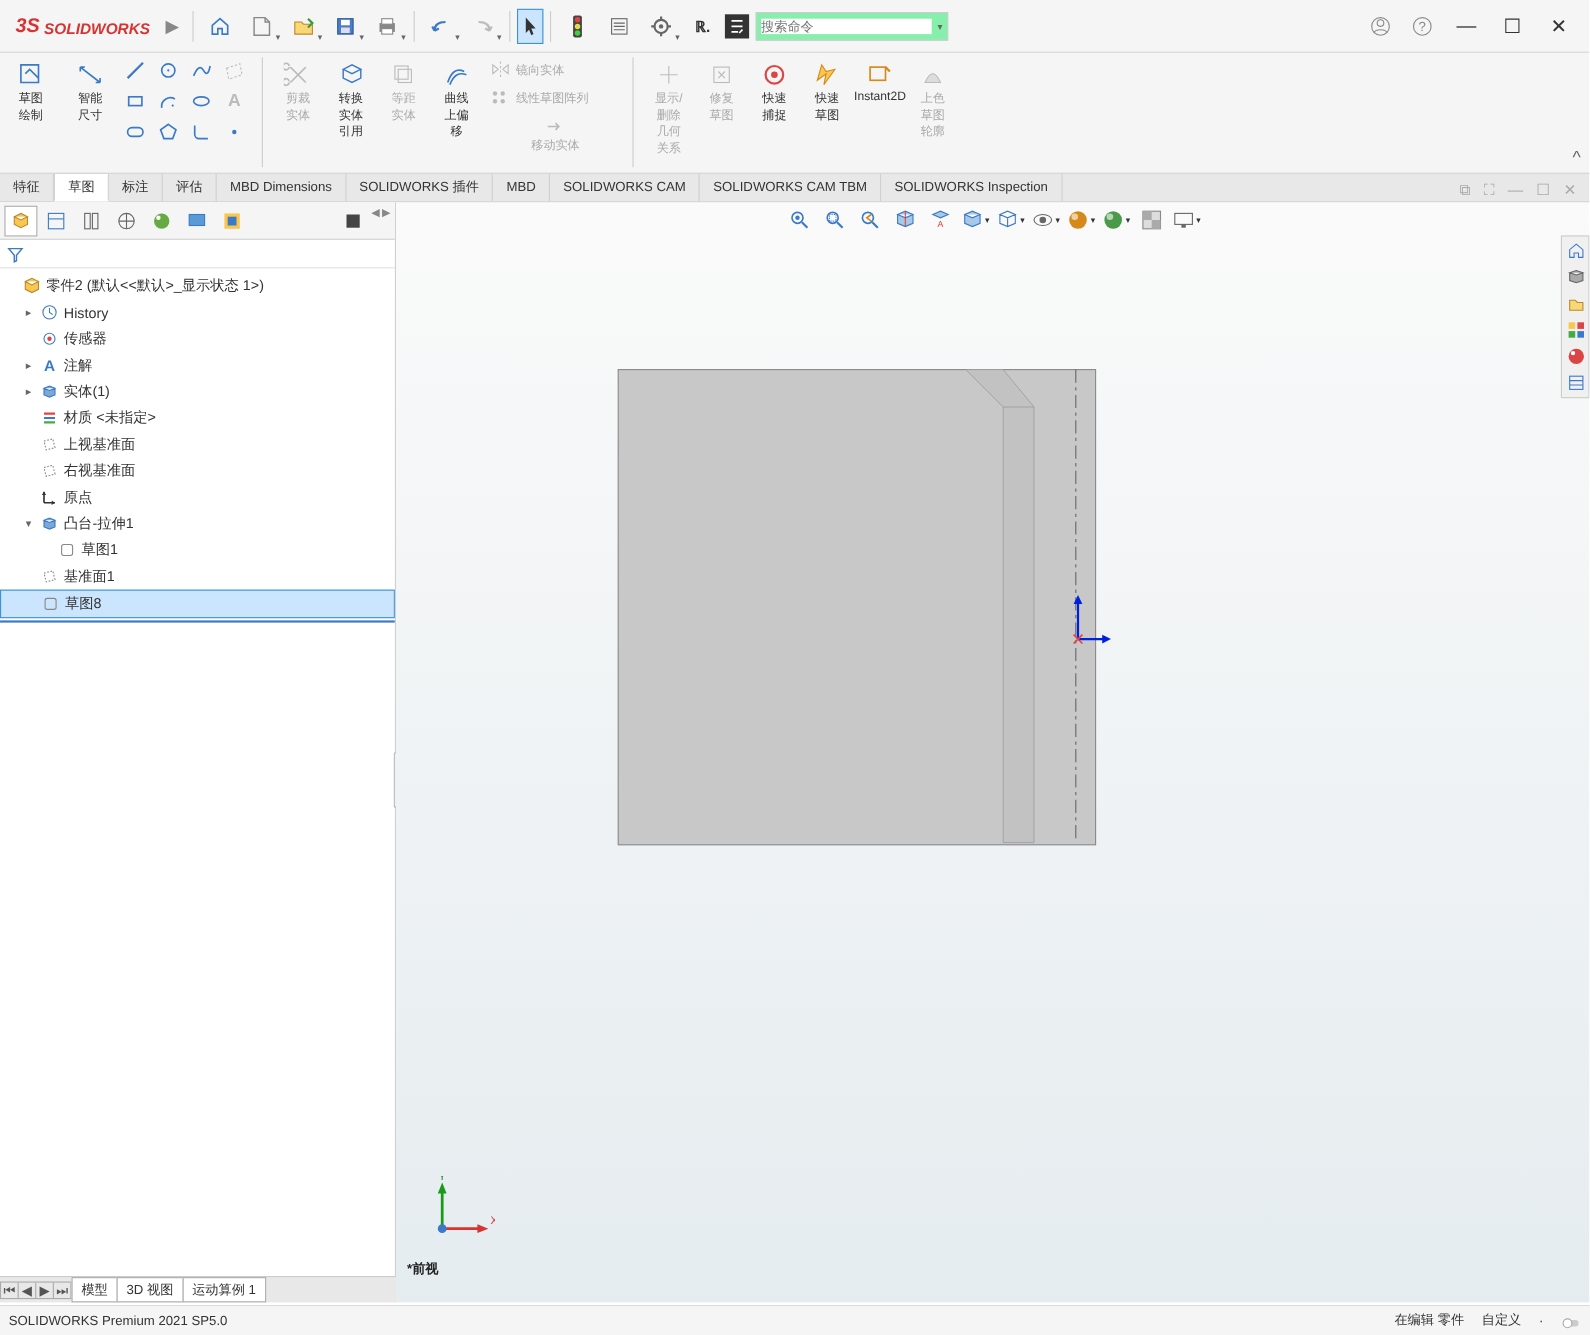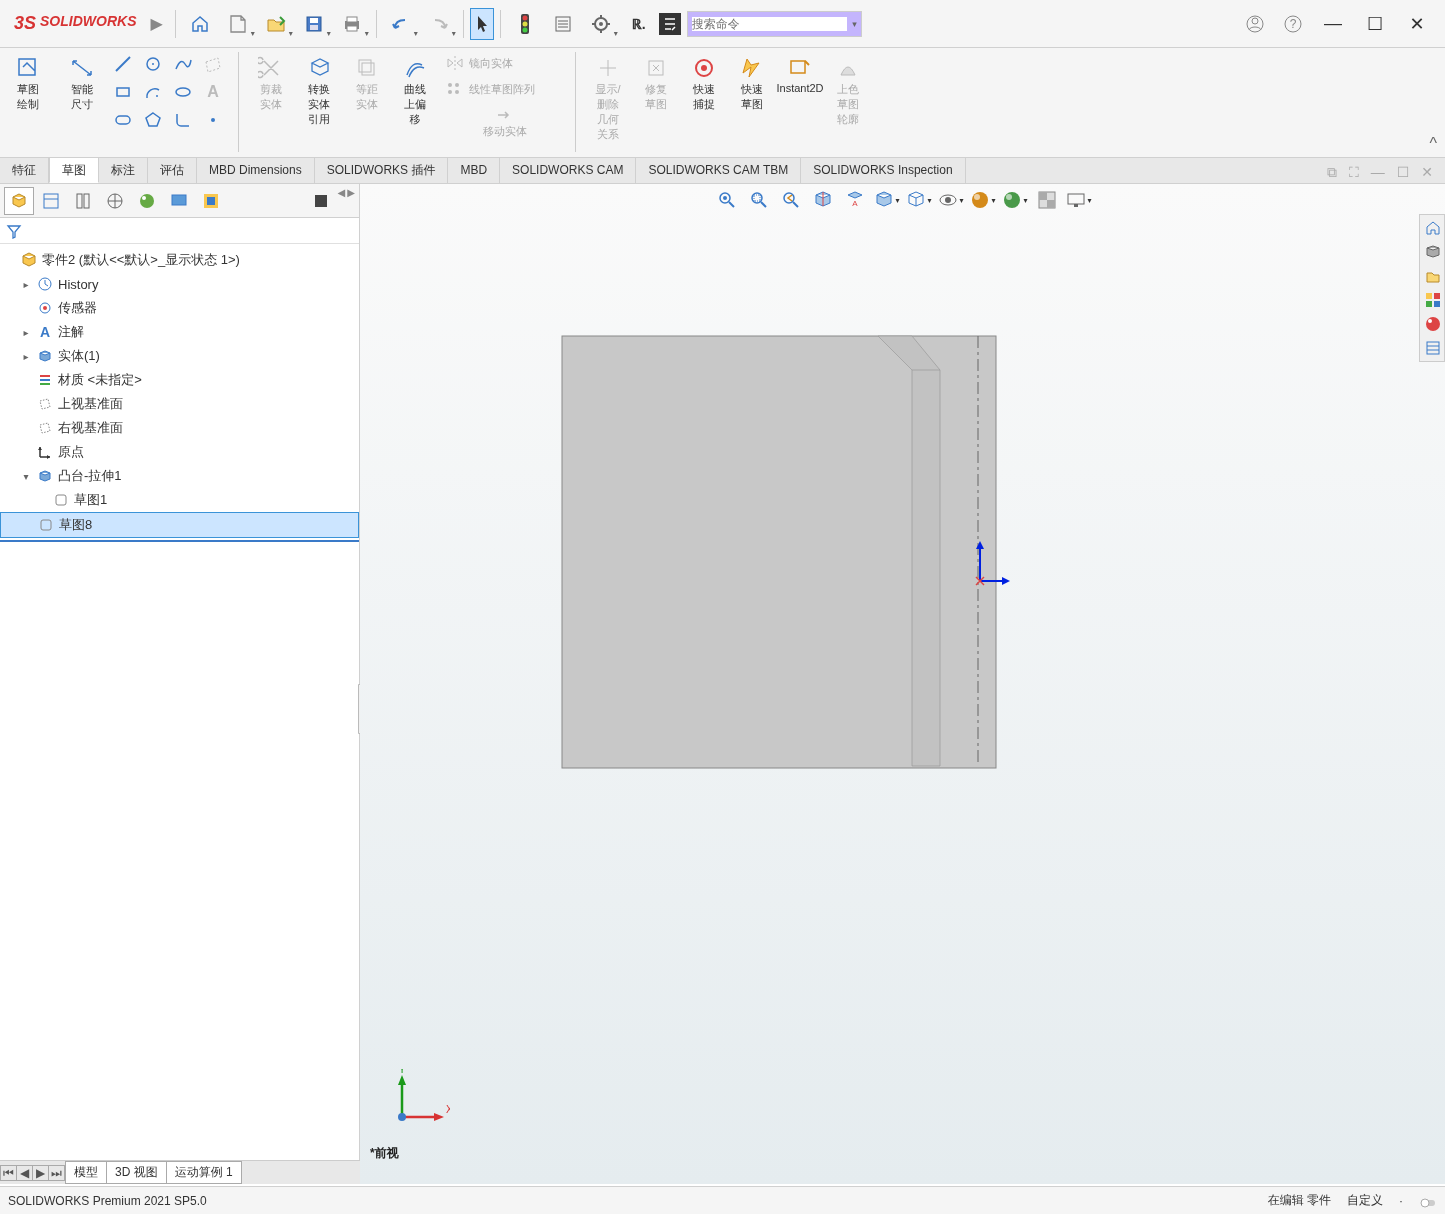--- a/index.html
+++ b/index.html
@@ -1,27 +1,27 @@
 <!DOCTYPE html>
 <html><head>
 <meta charset="utf-8">
 <style>
 * { box-sizing: border-box; margin: 0; padding: 0; }
 body { font-family: "Microsoft YaHei", Arial, sans-serif; font-size: 12px; background: #fff; color: #333; overflow: hidden; width: 1445px; height: 1214px; }
 
 
 .top-toolbar { height: 48px; display: flex; align-items: center; border-bottom: 1px solid #d0d0d0; background: #f5f5f5; padding: 0 8px; gap: 2px; }
-.logo { display: flex; align-items: flex-start; gap: 4px; padding: 0 6px; font-weight: bold; color: #d73333; font-size: 14px; font-style: italic; }
+.logo { display: flex; align-items: flex-end; gap: 4px; padding: 0 6px; font-weight: bold; color: #d73333; font-size: 14px; font-style: italic; }
 .logo .ds { color: #d73333; font-size: 18px; font-weight: 900; font-style: italic; }
 .play-btn { color: #888; font-size: 16px; padding: 0 6px; }
 .toolbar-btn { width: 36px; height: 32px; display: flex; align-items: center; justify-content: center; cursor: pointer; position: relative; }
 .toolbar-sep { width: 1px; height: 28px; background: #ccc; margin: 0 4px; }
 .dd-arrow { position: absolute; right: 1px; bottom: 2px; font-size: 8px; color: #666; }
 .active-sel { background: #cce5ff; border: 1px solid #3a93d8; height: 32px; display: flex; align-items: center; padding: 0 2px; }
-.search-box { width: 175px; height: 26px; border: 1px solid #ccc; background: #c4b5fd; display: flex; align-items: center; padding: 0 4px; margin-left: 4px; }
+.search-box { width: 175px; height: 26px; border: 1px solid #ccc; background: #86efac; display: flex; align-items: center; padding: 0 4px; margin-left: 4px; }
 .search-box input { border: none; outline: none; flex: 1; font-size: 12px; color: #888; }
 .window-ctrl { width: 40px; height: 32px; display: flex; align-items: center; justify-content: center; font-size: 18px; cursor: pointer; }
 
 
 .ribbon { height: 110px; display: flex; border-bottom: 1px solid #d0d0d0; background: #f5f5f5; padding: 4px 8px 2px; gap: 8px; position: relative; }
 .ribbon-group { display: flex; gap: 14px; align-items: flex-start; }
 .ribbon-vsep { width: 1px; background: #ccc; height: 100px; margin: 0 4px; }
 .big-btn { display: flex; flex-direction: column; align-items: center; justify-content: flex-start; padding: 2px 4px; width: 40px; text-align: center; font-size: 11px; cursor: pointer; }
 .big-btn .ico { height: 28px; display: flex; align-items: center; justify-content: center; }
 .big-btn.disabled { color: #aaa; }
@@ -577,20 +577,29 @@
           <span>凸台-拉伸1</span>
         </div>
       <div class="tree-item indent2">
           <span class="tree-ico">
             <svg width="16" height="16">
               <rect x="3" y="3" width="10" height="10" rx="2" fill="none" stroke="#888"></rect>
             </svg>
           </span>
           <span>草图1</span>
         </div>
+      <div class="tree-item indent1">
+          <span class="expander"></span>
+          <span class="tree-ico">
+            <svg width="16" height="16">
+              <path d="M3 5 l8 -2 l2 8 l-8 2 Z" fill="none" stroke="#888" stroke-dasharray="1.5"></path>
+            </svg>
+          </span>
+          <span>基准面1</span>
+        </div>
       <div class="tree-item indent1 selected">
           <span class="expander"></span>
           <span class="tree-ico">
             <svg width="16" height="16">
               <rect x="3" y="3" width="10" height="10" rx="2" fill="none" stroke="#888"></rect>
             </svg>
           </span>
           <span>草图8</span>
         </div>
       <div style="height:2px;background:#3a7ac8;margin-top:2px;"></div>

